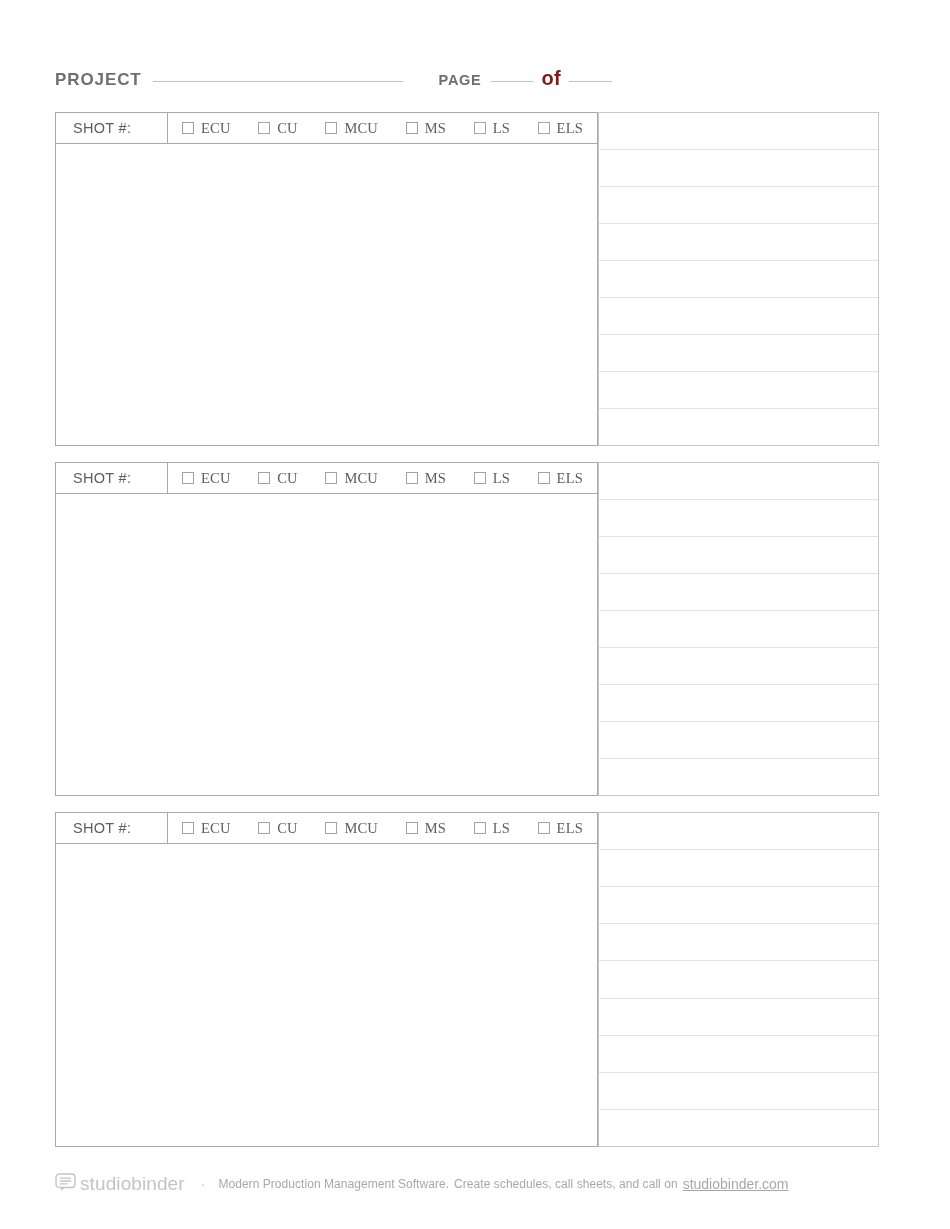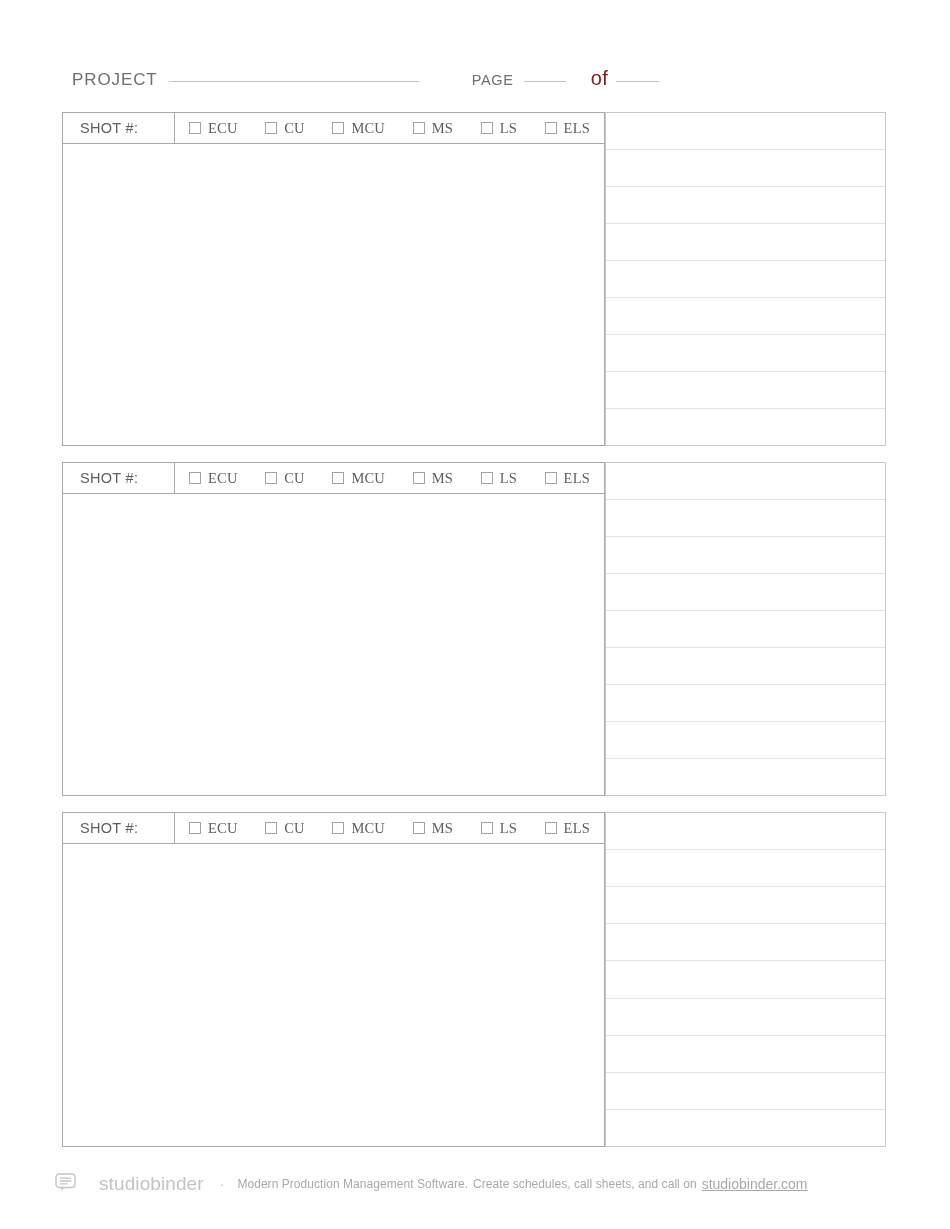--- a/index.html
+++ b/index.html
@@ -34,22 +34,21 @@
   }
   .hdr-group {
     display: flex;
     align-items: baseline;
     white-space: nowrap;
   }
   .hdr-label {
     font-size: 17px;
     letter-spacing: 0.9px;
     color: #6f6f6f;
-    font-weight: 400;
-    margin-left: 17px;
+    font-weight: 700;
   }
   .hdr-label.small {
     font-size: 14.5px;
     letter-spacing: 0.7px;
   }
   .hdr-label.of {
     font-size: 20px;
     letter-spacing: 0.4px;
     color: #7f1d1d;
     text-transform: lowercase;
@@ -68,21 +67,21 @@
 
   .spacer-a { width: 21px; }
   .spacer-b { width: 15px; }
 
   
   .block {
     position: absolute;
     left: 55px;
     width: 838px;
     display: flex;
-    justify-content: center;
+    justify-content: flex-start;
   }
   .block-1 { top: 112px; height: 334px; }
   .block-2 { top: 462px; height: 334px; }
   .block-3 { top: 812px; height: 335px; }
 
   
   .shot-col {
     width: 543px;
     display: flex;
     flex-direction: column;
@@ -165,21 +164,21 @@
     left: 55px;
     top: 1172px;
     width: 838px;
     display: flex;
     align-items: center;
     height: 24px;
   }
   .logo-wrap {
     display: flex;
     align-items: center;
-    gap: 23px;
+    gap: 4px;
   }
   .logo-icon { display: block; }
   .logo-text {
     font-size: 19px;
     color: #c4c4c4;
     letter-spacing: 0.1px;
   }
   .footer-dot {
     margin: 0 13px 0 16px;
     font-size: 14px;

